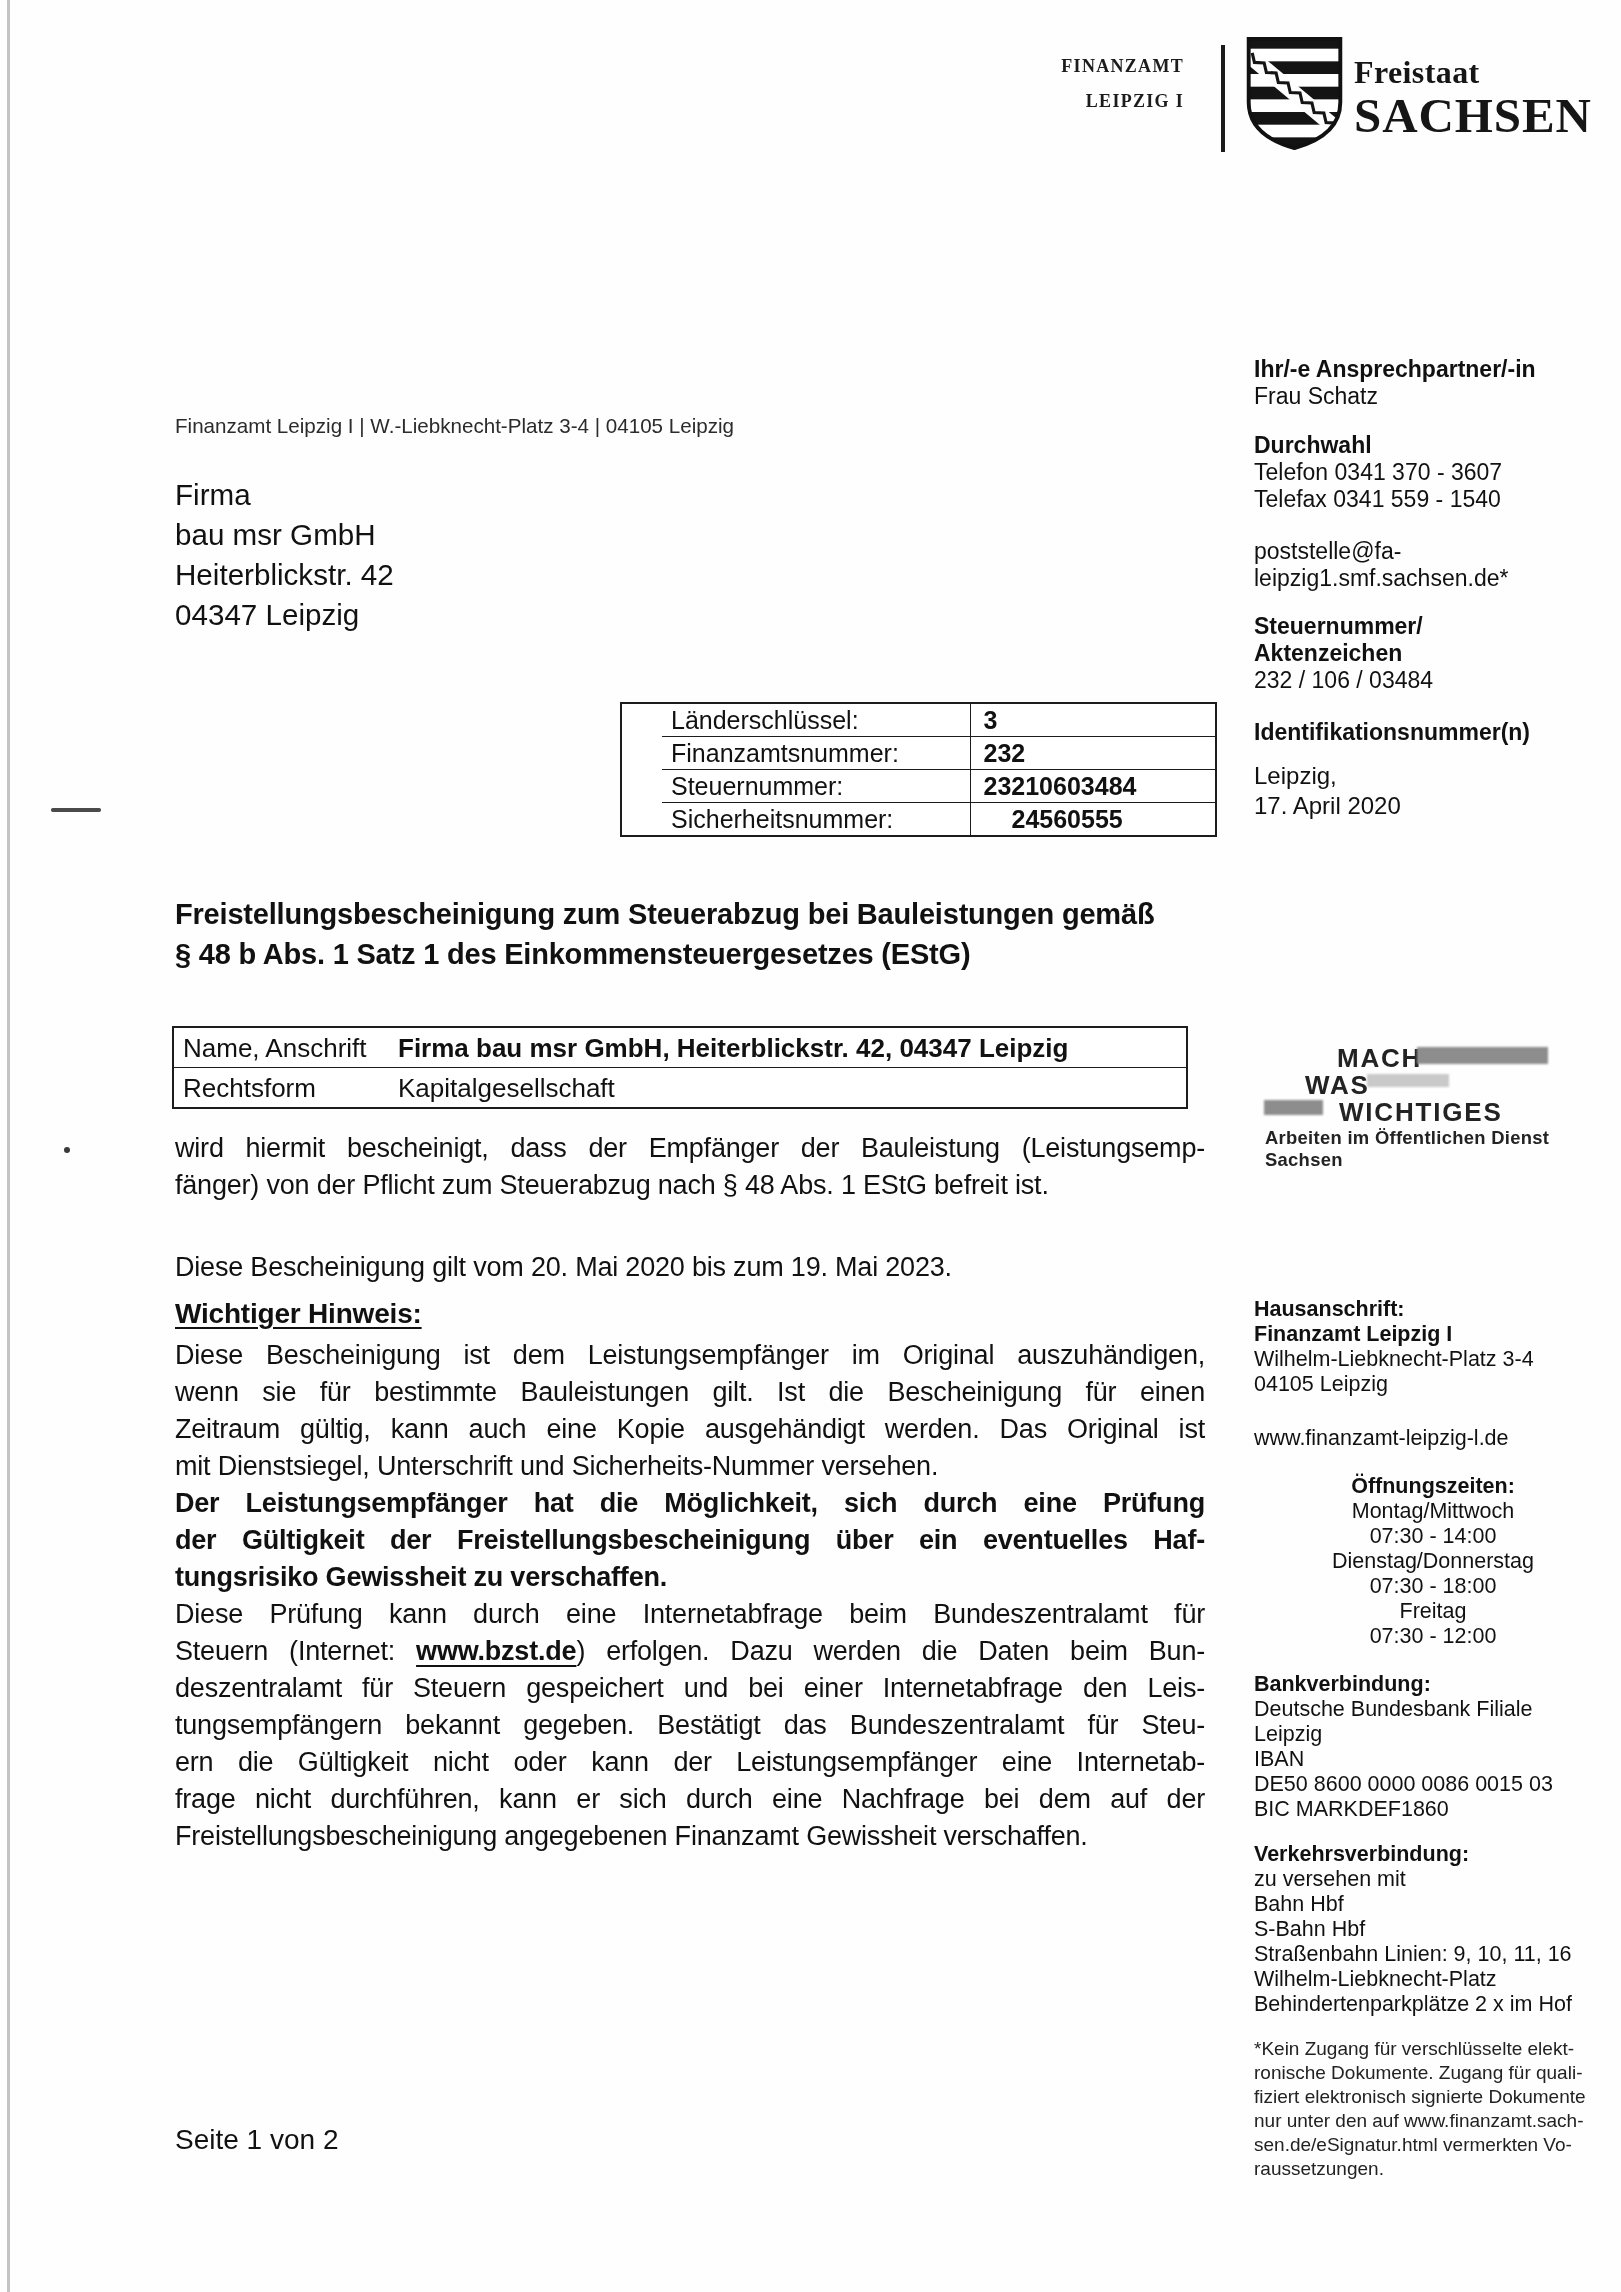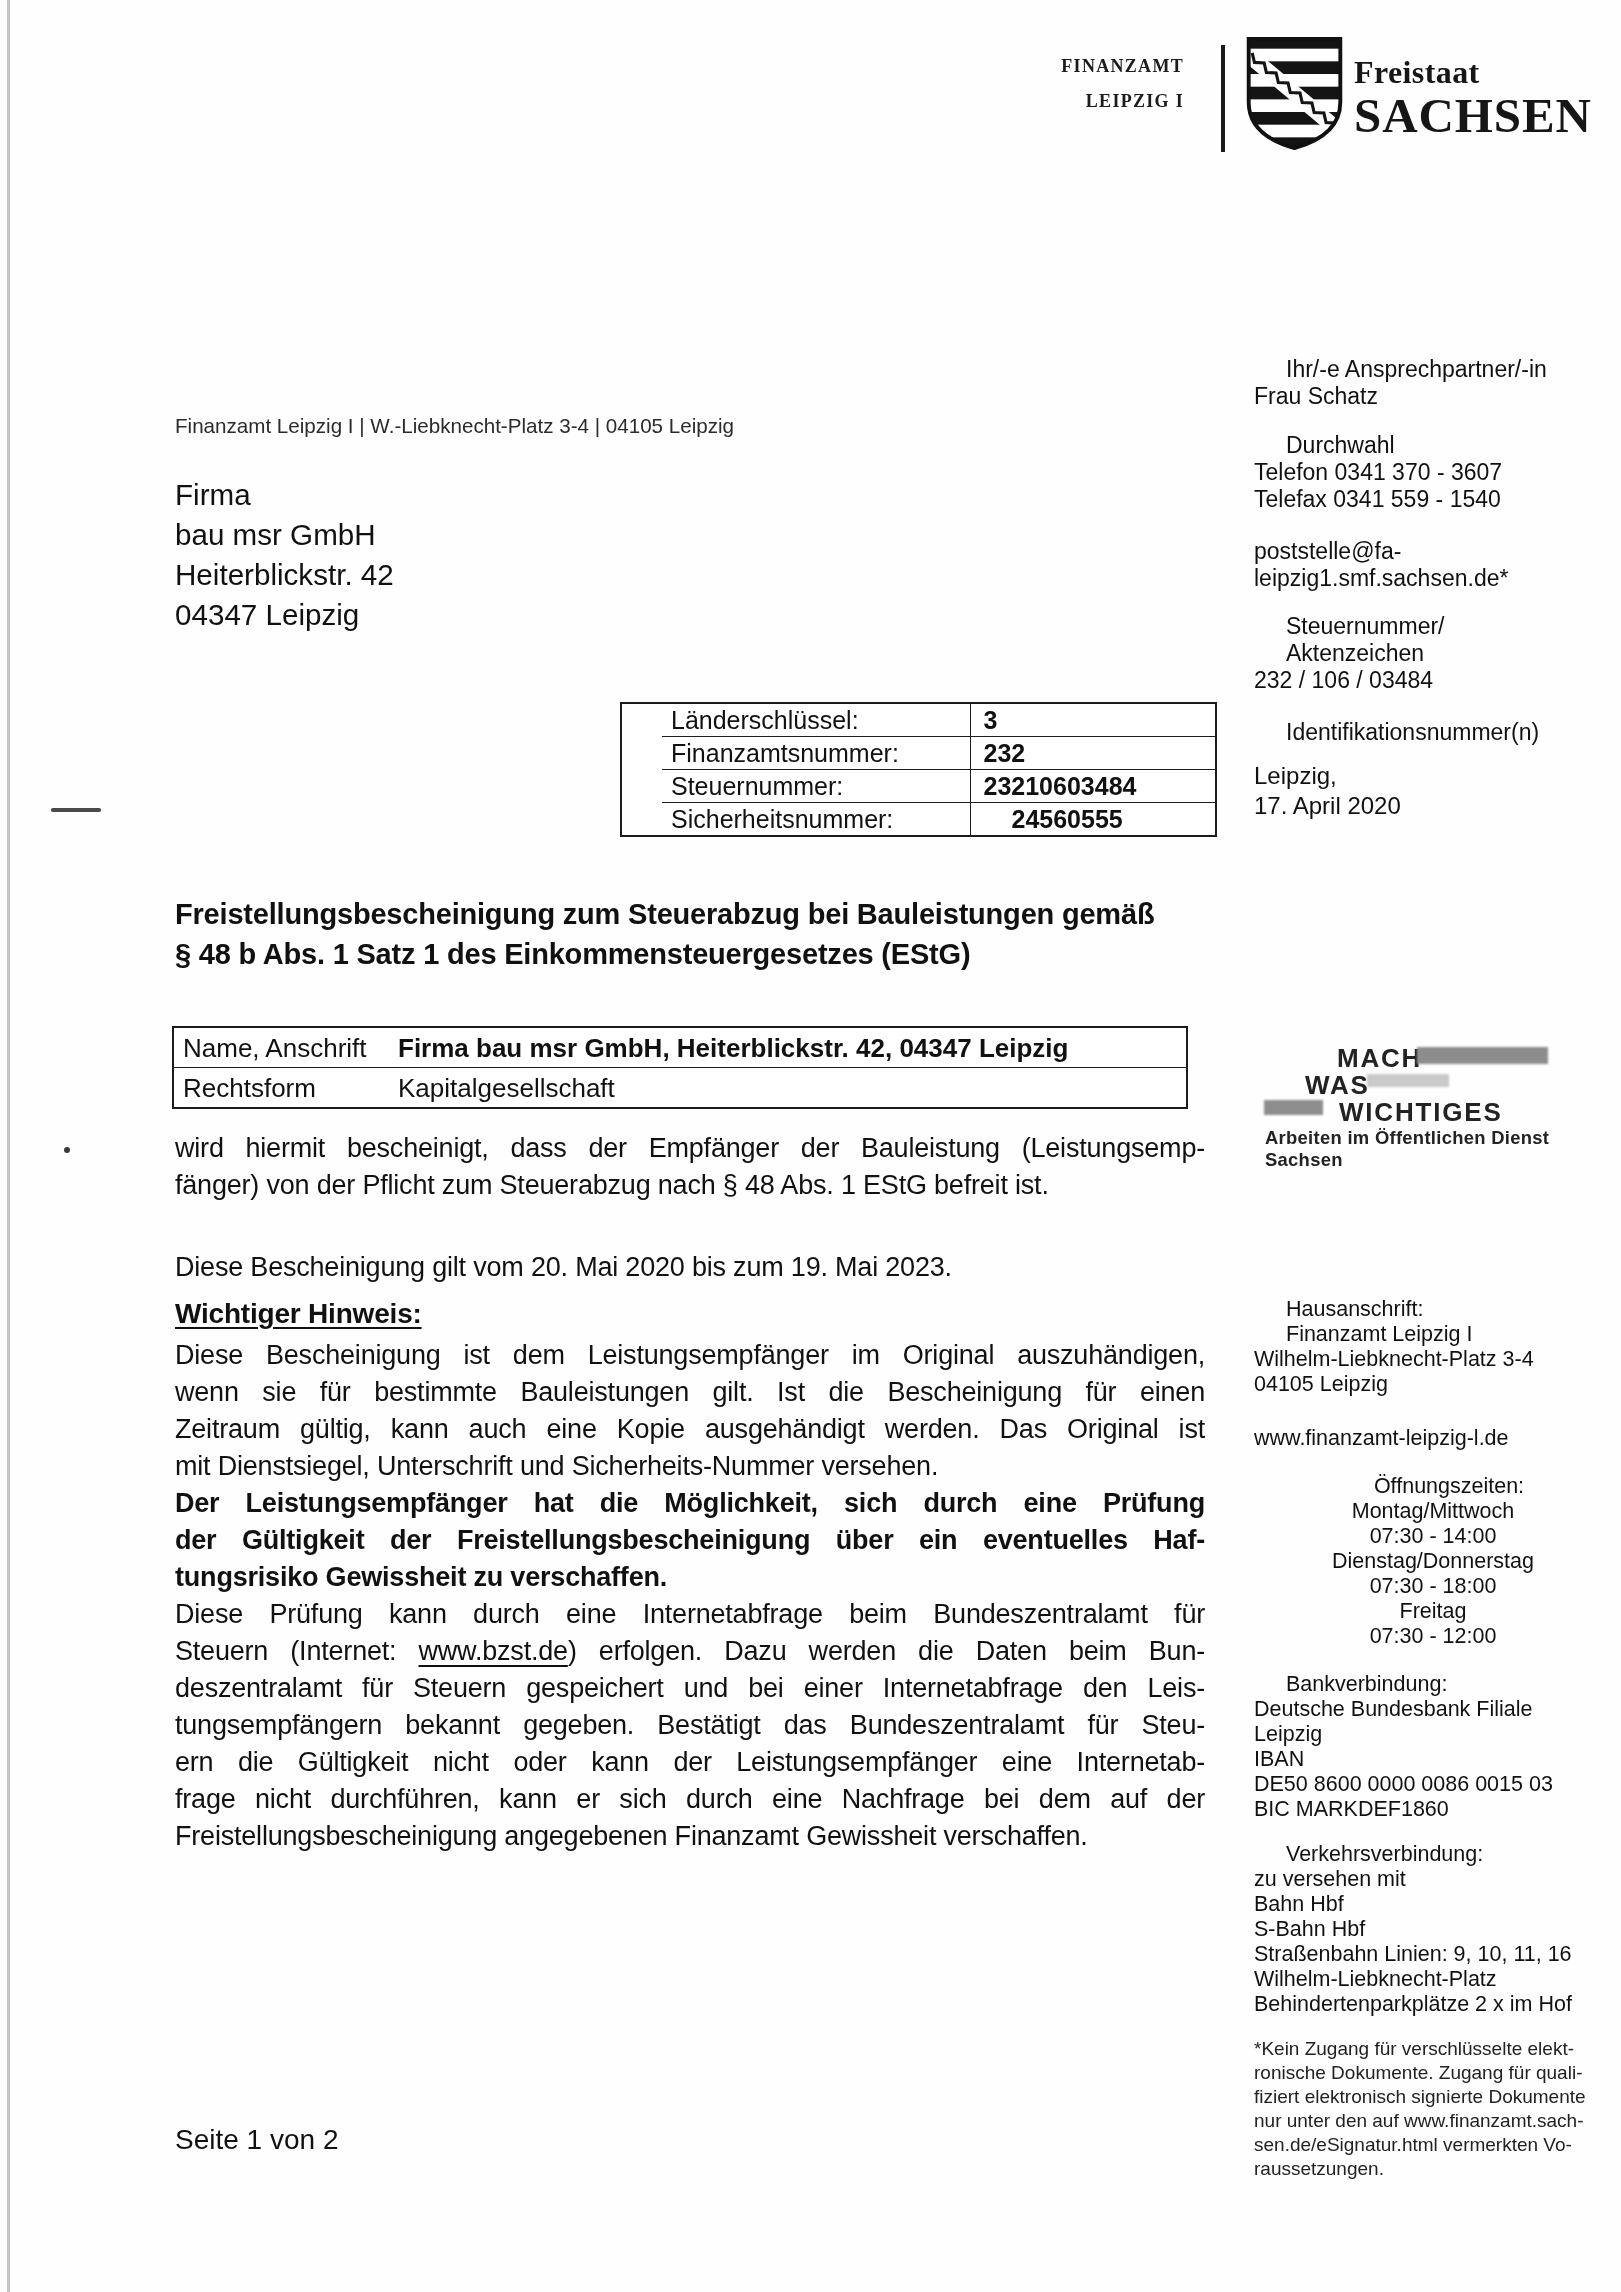--- a/index.html
+++ b/index.html
@@ -40,27 +40,27 @@
   .subjtable .bold{font-weight:bold;}
   .bodyblock{position:absolute;left:175px;width:1030px;font-size:27px;letter-spacing:-0.2px;}
   .bline{line-height:37px;white-space:nowrap;}
   .jline{line-height:37px;text-align:justify;text-align-last:justify;}
   .b{font-weight:bold;}
   .para1{top:1130px;}
   .para2{top:1249px;}
   .hinweis{top:1298px;font-weight:bold;}
   .hinweis .hline{text-decoration:underline;text-underline-offset:3.6px;font-size:28px;}
   .para34{top:1337px;}
-  .link{text-decoration:underline;text-underline-offset:4.5px;}
+  .link{text-decoration:underline;text-underline-offset:4.5px;font-weight:bold;}
   .pagenum{position:absolute;left:175px;top:2124px;font-size:28px;}
   
   .contact{position:absolute;left:1254px;top:356px;width:358px;font-size:23px;line-height:27px;}
   .contact .grp{margin-bottom:21.5px;}
   .contact .g3{margin-bottom:25px;}
-  .bld{font-weight:normal;margin-left:32px;}
+  .bld{font-weight:bold;}
   .campaign{position:absolute;left:1249px;top:1043px;width:358px;color:#232323;}
   .campaign .word{position:absolute;font-weight:bold;font-size:26px;letter-spacing:1.8px;}
   .campaign .blk{position:absolute;background:#8d8d8d;filter:blur(1.3px);}
   .campaign .blk.light{background:#c9c9c9;}
   .campaign .tagline{position:absolute;left:16px;top:84px;font-weight:bold;font-size:18.4px;letter-spacing:0.3px;}
   .sidebar{position:absolute;left:1254px;top:1297px;width:358px;font-size:21.5px;line-height:25px;}
   .sidebar .grp1{margin-bottom:29px;}
   .sidebar .grp2{margin-bottom:23px;}
   .sidebar .grp3{margin-bottom:23px;text-align:center;}
   .sidebar .grp4{margin-bottom:19.7px;}

